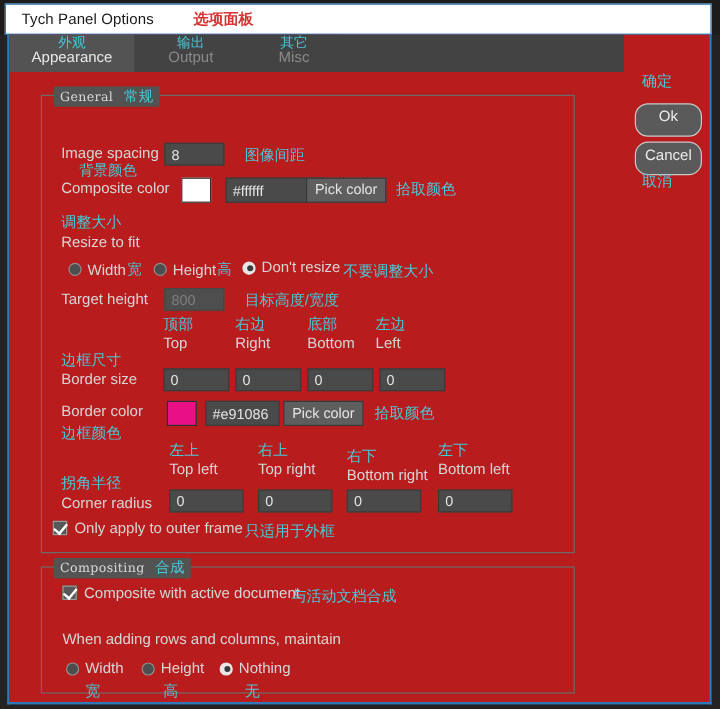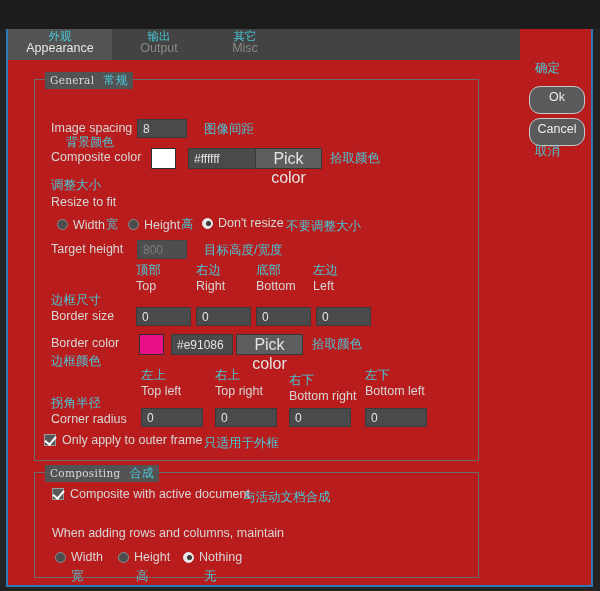--- a/index.html
+++ b/index.html
@@ -93,21 +93,21 @@
     font-family:"Liberation Sans","DejaVu Sans",sans-serif;
     padding:0 0 0 5px;
     height:19px;line-height:17px;
     outline:none;
   }
   .inp.disabled{color:#7e7e7e;background:#4e4e4e;border-color:#464646;}
   
   .btn{
     position:absolute;box-sizing:border-box;
     background:#5e5e5e;border:1px solid #383838;
-    color:#e4e4e4;font-size:16px;
+    color:#e4e4e4;font-size:12px;
     font-family:"Liberation Sans","DejaVu Sans",sans-serif;
     height:21px;line-height:19px;text-align:center;
     cursor:default;
   }
   .pill{
     position:absolute;box-sizing:border-box;
     background:#5a5a5a;border:1px solid #c8c8c8;
     border-radius:11px;
     color:#ececec;font-size:12.5px;
     height:28px;line-height:20px;text-align:center;cursor:default;
@@ -153,20 +153,24 @@
   
   .stack{position:absolute;}
   .stack .cn{display:block;color:#48c8d8;font-size:12.5px;line-height:15px;}
   .stack .en{display:block;color:#d6d6d6;font-size:12.5px;line-height:16px;}
 </style>
 </head>
 <body>
 
 <div class="window">
 
+  <div class="titlebar">
+    <span class="title-en">Tych Panel Options</span>
+    <span class="title-cn">选项面板</span>
+  </div>
 
   <div class="panel-outer"></div>
   <div class="blue-left"></div>
   <div class="blue-right"></div>
   <div class="blue-bottom"></div>
 
   <div class="panel">
 
     <div class="tabstrip">
       <div class="tab tab-appearance">

